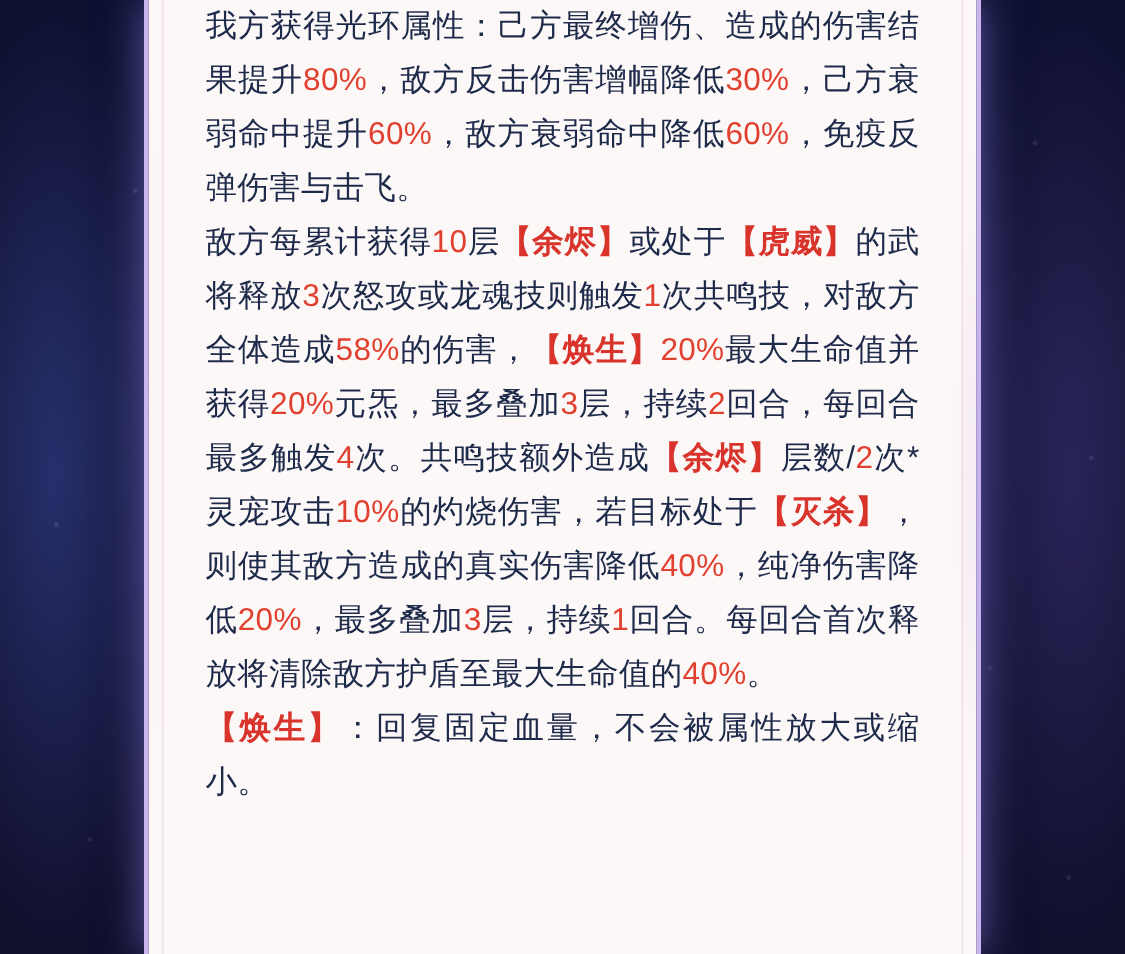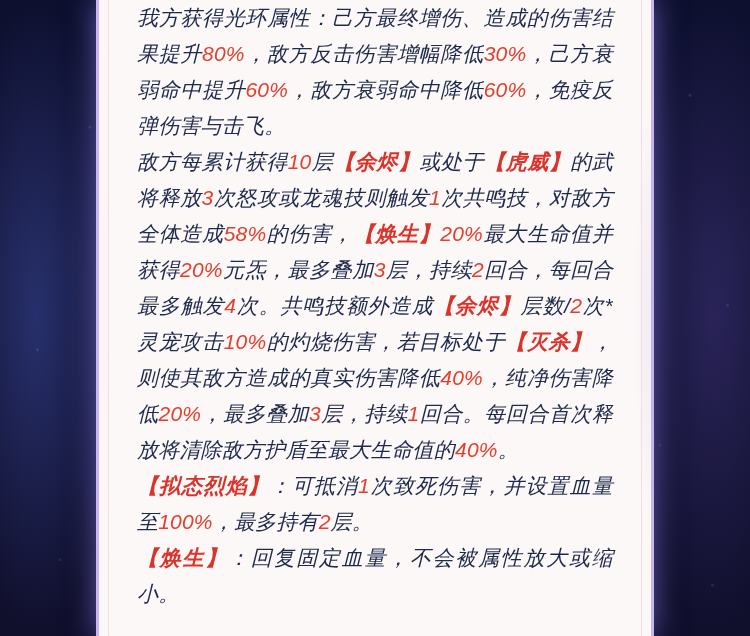--- a/index.html
+++ b/index.html
@@ -77,36 +77,34 @@
 
   p.para {
     margin: 0;
     padding: 0;
     color: #1d2a4a;
     font-size: 21px;
     line-height: 36px;
     letter-spacing: 0.2px;
     text-align: justify;
     font-family: "Liberation Sans", sans-serif;
-    font-style: italic;
   }
   .blk { margin-top: 20px; }
   .first { margin-top: 6px; }
 
   .num { color: #e2402f; }
   .tag {
     color: #d8342c;
     font-weight: bold;
   }
 </style>
 </head>
 <body>
 
 <div id="page">
   <div class="card-outer">
     <div class="card-inner">
       <p class="para first"><span>我方获得光环属性：己方最终增伤、造成的伤害结果提升</span><span class="num">80%</span><span>，敌方反击伤害增幅降低</span><span class="num">30%</span><span>，己方衰弱命中提升</span><span class="num">60%</span><span>，敌方衰弱命中降低</span><span class="num">60%</span><span>，免疫反弹伤害与击飞。</span></p>
       <p class="para blk"><span>敌方每累计获得</span><span class="num">10</span><span>层</span><span class="tag">【余烬】</span><span>或处于</span><span class="tag">【虎威】</span><span>的武将释放</span><span class="num">3</span><span>次怒攻或龙魂技则触发</span><span class="num">1</span><span>次共鸣技，对敌方全体造成</span><span class="num">58%</span><span>的伤害，</span><span class="tag">【焕生】</span><span class="num">20%</span><span>最大生命值并获得</span><span class="num">20%</span><span>元炁，最多叠加</span><span class="num">3</span><span>层，持续</span><span class="num">2</span><span>回合，每回合最多触发</span><span class="num">4</span><span>次。共鸣技额外造成</span><span class="tag">【余烬】</span><span>层数/</span><span class="num">2</span><span>次*灵宠攻击</span><span class="num">10%</span><span>的灼烧伤害，若目标处于</span><span class="tag">【灭杀】</span><span>，则使其敌方造成的真实伤害降低</span><span class="num">40%</span><span>，纯净伤害降低</span><span class="num">20%</span><span>，最多叠加</span><span class="num">3</span><span>层，持续</span><span class="num">1</span><span>回合。每回合首次释放将清除敌方护盾至最大生命值的</span><span class="num">40%</span><span>。</span></p>
-      <p class="para blk"><span class="tag">【拟态烈焰】</span><span>：可抵消</span><span class="num">1</span><span>次致死伤害，并设置血量至</span><span class="num">100%</span><span>，最多持有</span><span class="num">2</span><span>层。</span></p>
       <p class="para blk"><span class="tag">【焕生】</span><span>：回复固定血量，不会被属性放大或缩小。</span></p>
     </div>
   </div>
 </div>
 
 </body></html>

